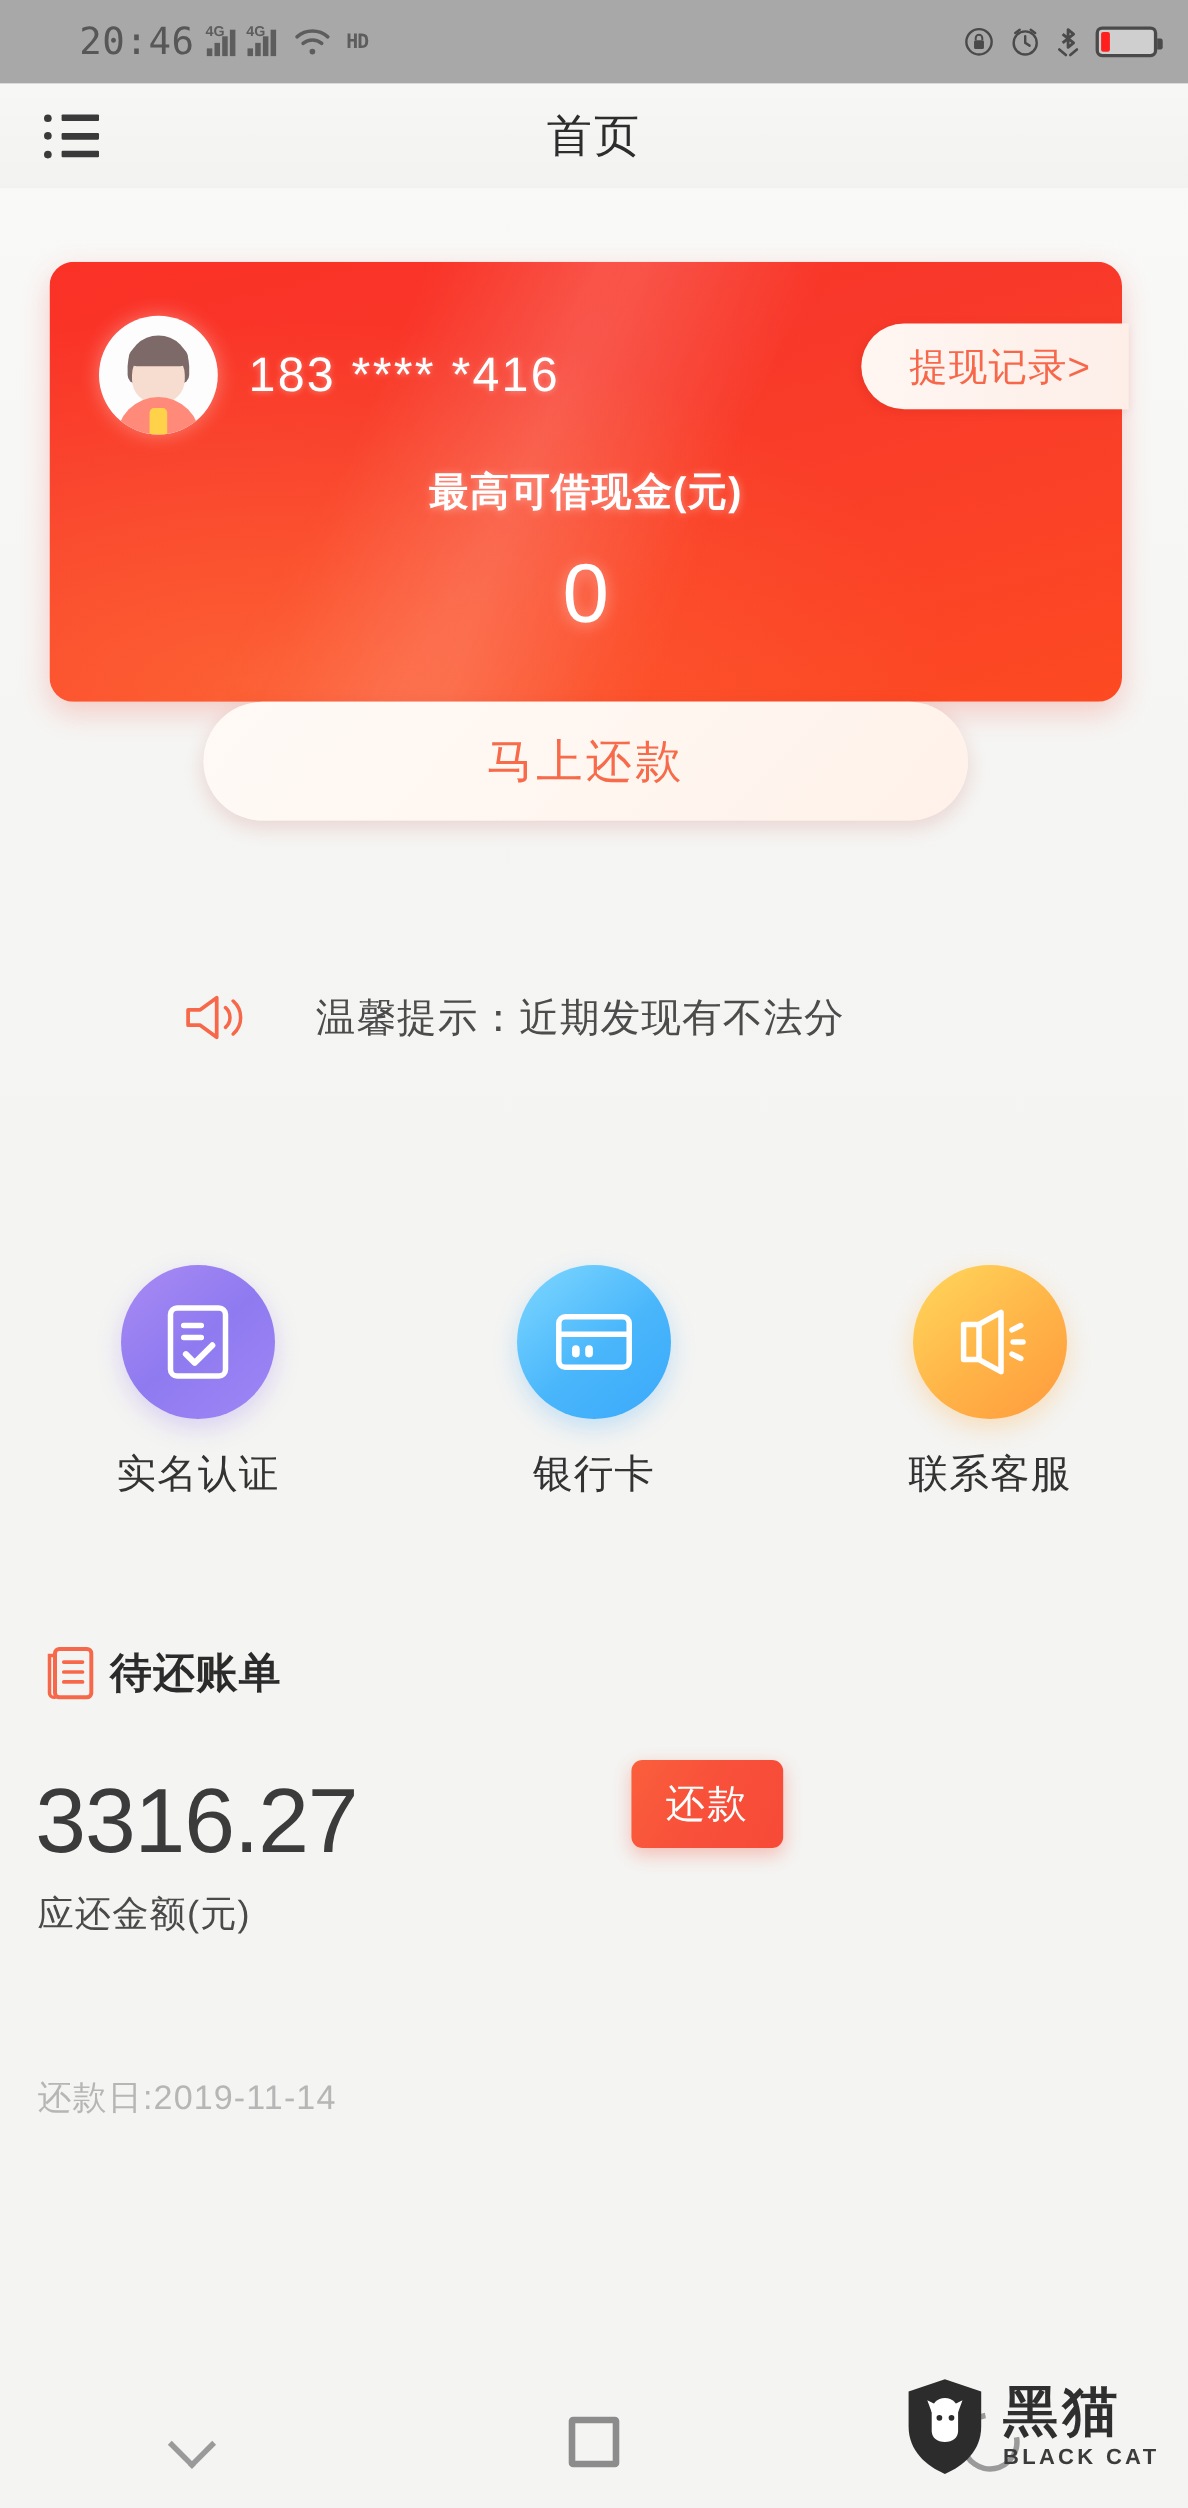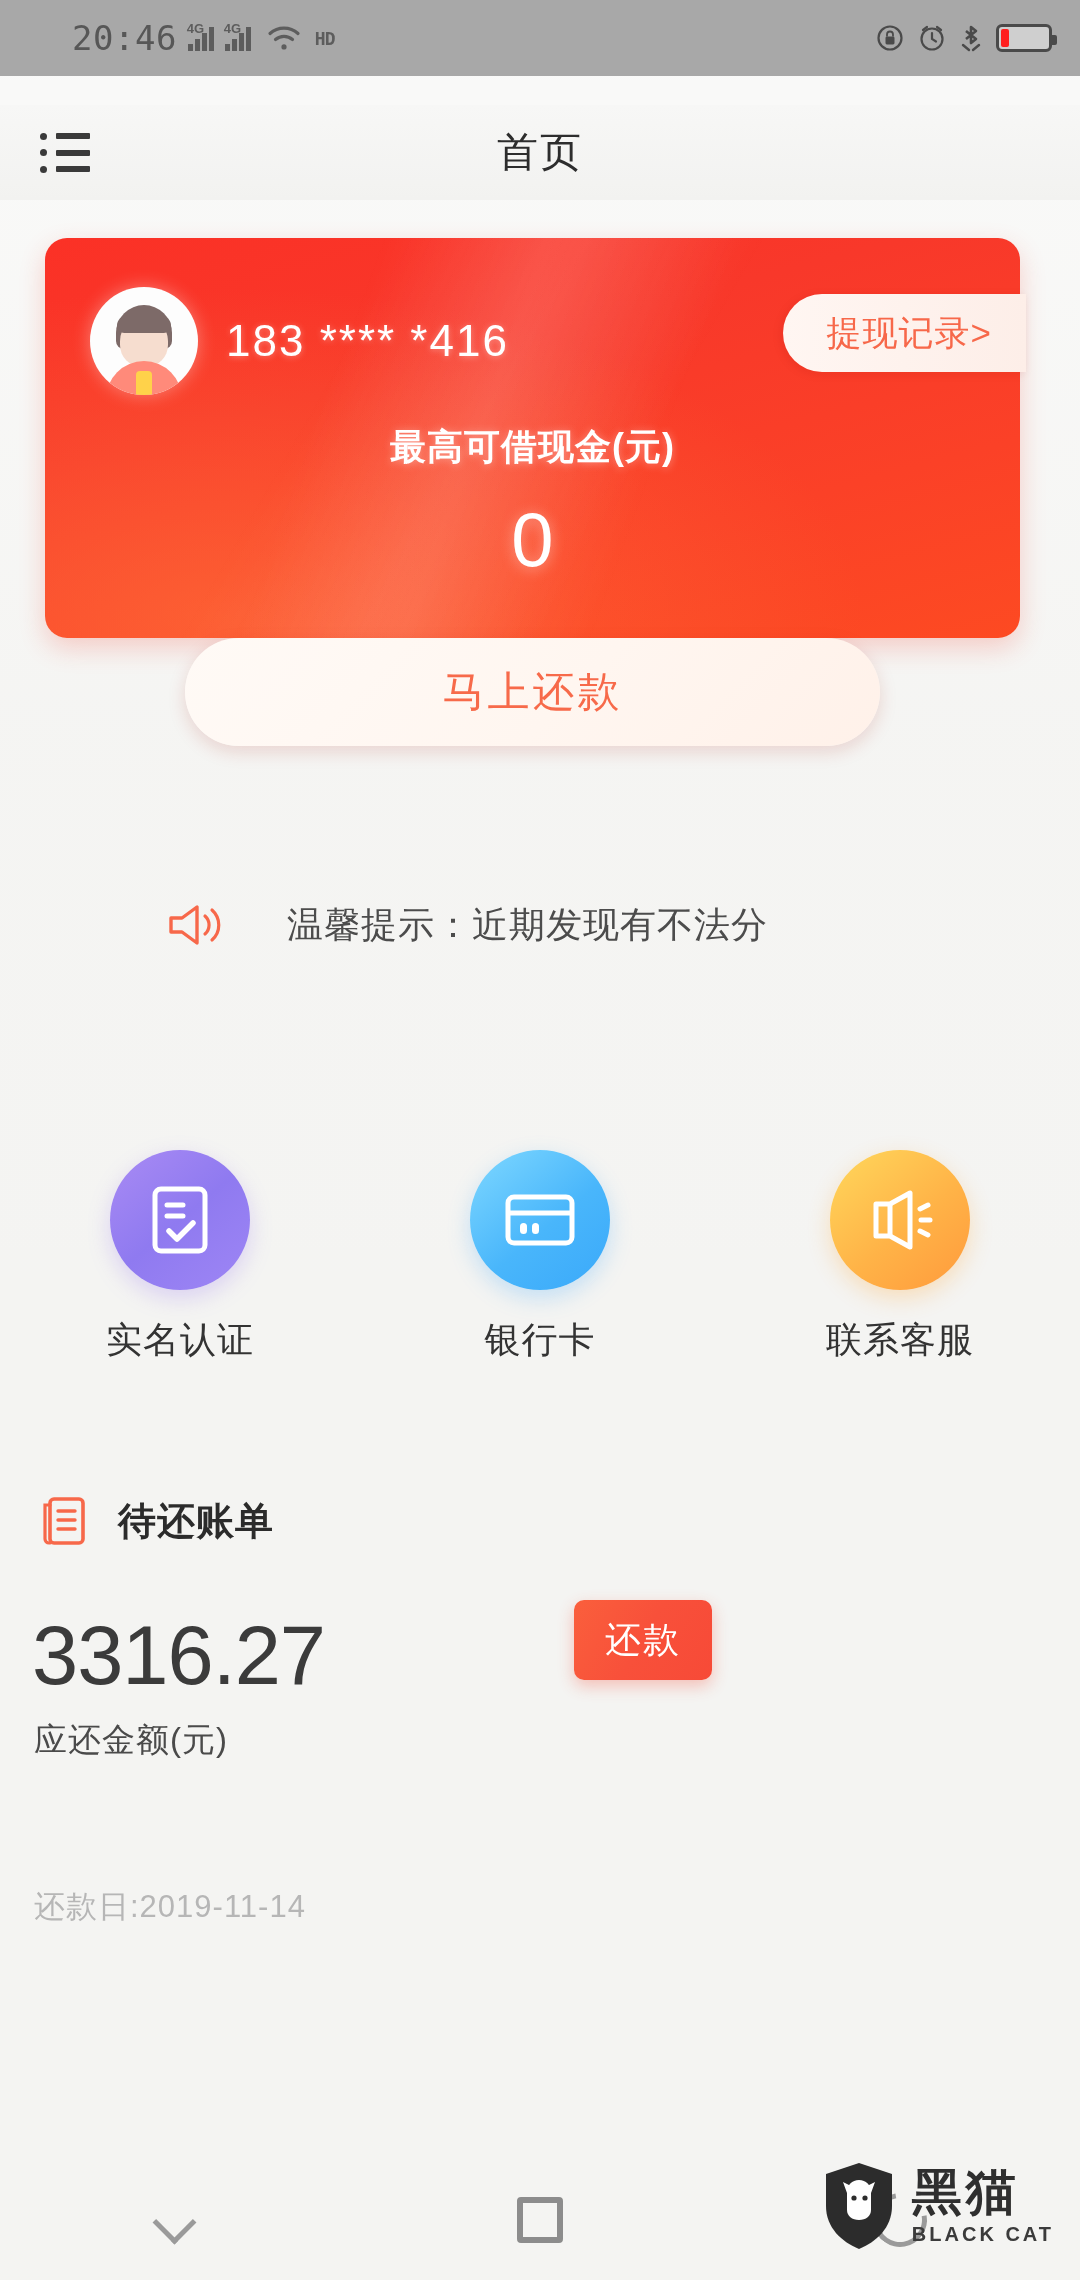--- a/index.html
+++ b/index.html
@@ -45,21 +45,21 @@
   .battery:after{
     content:"";position:absolute;right:-8px;top:8px;width:5px;height:10px;
     background:#4a4a4a;border-radius:0 2px 2px 0;
   }
   .battery-fill{height:100%;background:#ff1f1f;border-radius:2px;}
 
   
   #app-header{
     height:95px;width:1080px;
     background:linear-gradient(180deg,#f7f7f6 0%,#f2f2f0 100%);
-    display:flex;align-items:center;position:relative;margin-top:29px;
+    display:flex;align-items:center;position:relative;
   }
   #menu-icon{
     position:absolute;left:40px;top:50%;transform:translateY(-50%);
     width:52px;height:40px;display:flex;flex-direction:column;justify-content:space-between;
   }
   #menu-icon .ln{display:flex;align-items:center;gap:9px;}
   #menu-icon .dot{width:7px;height:7px;border-radius:50%;background:#3a3a3a;}
   #menu-icon .bar{width:34px;height:6px;background:#3a3a3a;border-radius:1px;}
   #page-title{
     width:100%;text-align:center;font-size:41px;color:#2d2d2d;letter-spacing:2px;
@@ -184,21 +184,21 @@
   }
   .sc-label{
     margin-top:26px;font-size:36px;color:#333333;letter-spacing:1px;
   }
 
   
   #bill-header{
     position:absolute;left:40px;top:1495px;display:flex;align-items:center;
   }
   #bill-icon{width:48px;height:52px;position:relative;flex:none;}
-  #bill-title{margin-left:30px;font-size:38px;color:#2b2b2b;font-weight:bold;letter-spacing:1px;}
+  #bill-title{margin-left:12px;font-size:38px;color:#2b2b2b;font-weight:bold;letter-spacing:1px;}
 
   #bill-amount{
     position:absolute;left:32px;top:1608px;
     font-size:83px;color:#3b3b3b;font-weight:300;letter-spacing:-1px;
   }
   #bill-amount-label{
     position:absolute;left:34px;top:1718px;
     font-size:33px;color:#4a4a4a;letter-spacing:1px;
   }
   #bill-repay-btn{

